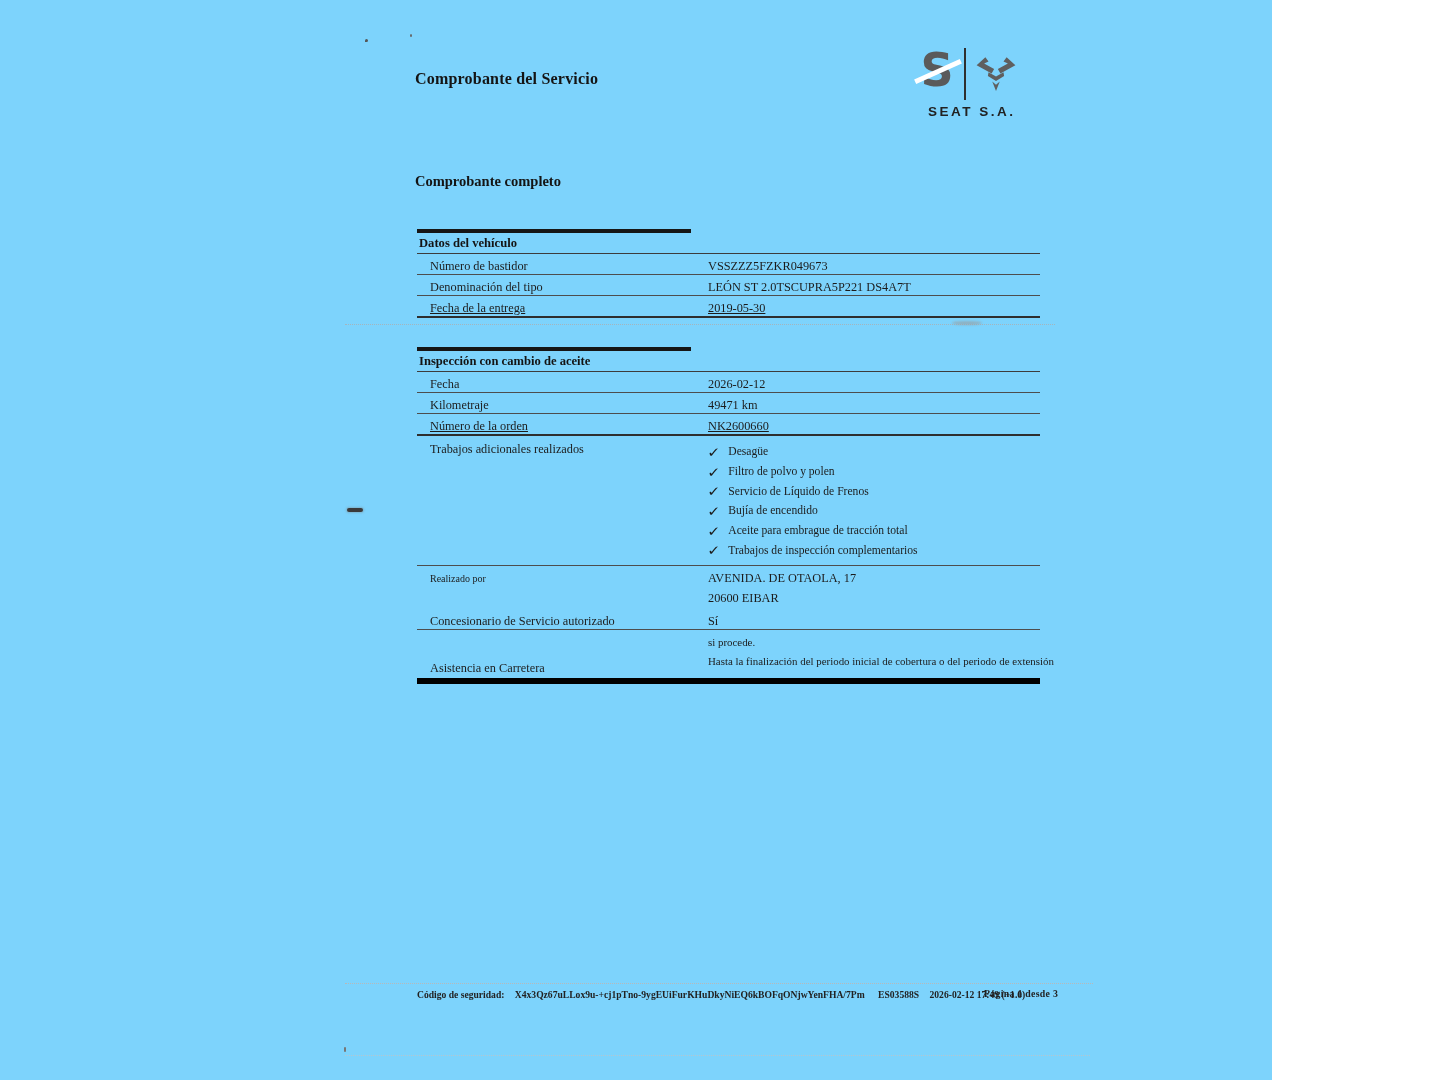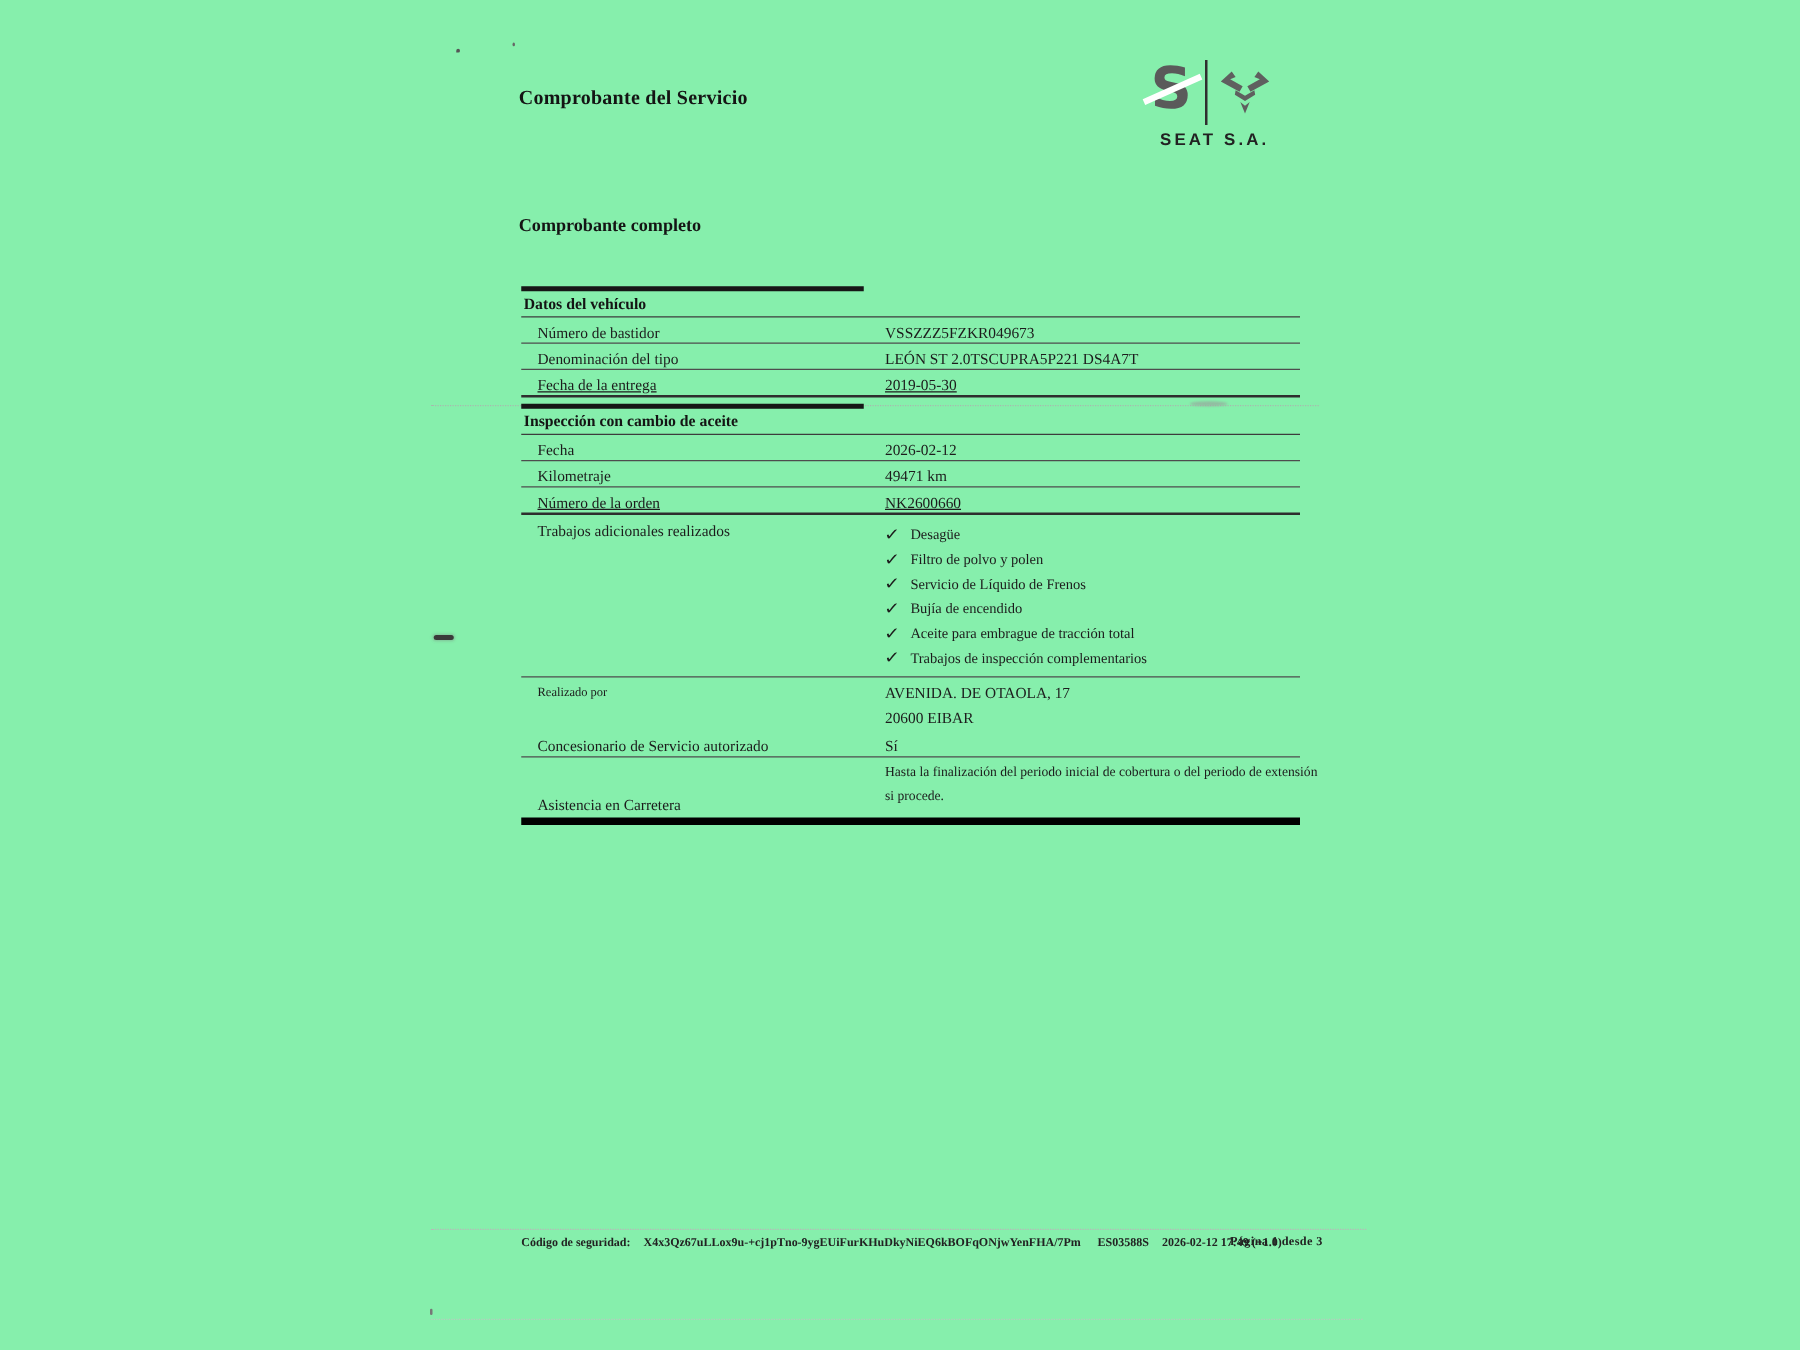--- a/index.html
+++ b/index.html
@@ -4,21 +4,21 @@
 <style>
   html,body{margin:0;padding:0;}
   body{
     width:1440px;height:1080px;
     background:#ffffff;
     font-family:"Liberation Serif", serif;
     color:#1c1c1c;
     position:relative;
     overflow:hidden;
   }
-  .page{position:absolute;left:0;top:0;width:1440px;height:1080px;background:#86efac;}
+  .page{position:absolute;left:0;top:0;width:1272px;height:1080px;background:#7dd3fc;}
 
   
   .doc-title{
     position:absolute;left:415px;top:70px;
     font-size:16px;font-weight:bold;letter-spacing:.2px;color:#141414;
   }
   .doc-subtitle{
     position:absolute;left:415px;top:173px;
     font-size:14.5px;font-weight:bold;color:#141414;
   }
@@ -36,21 +36,21 @@
   .cupra-logo{position:absolute;left:71px;top:7px;width:40px;height:42px;}
   .company-name{
     position:absolute;left:23px;top:58px;width:90px;
     font-family:"Liberation Sans", sans-serif;font-weight:bold;
     font-size:13.5px;letter-spacing:2.5px;color:#222;white-space:nowrap;
   }
 
   
   .tbl{position:absolute;left:417px;width:623px;}
   .tbl-1{top:229px;}
-  .tbl-2{top:323px;}
+  .tbl-2{top:347px;}
   .thick-bar{width:274px;height:4px;background:#161616;}
   .sec-heading{
     height:20px;line-height:20px;font-size:12.6px;font-weight:bold;color:#141414;
     border-bottom:1px solid #3c3c3c;padding-left:2px;
   }
   .trow{
     display:flex;align-items:flex-end;height:20px;
     border-bottom:1px solid #4d4d4d;font-size:12.3px;
   }
   .trow.thick-sep{border-bottom:2px solid #2e2e2e;text-decoration:underline;}
@@ -206,22 +206,22 @@
     </div>
 
     <div class="trow" style="border-bottom:none;height:21px;">
       <span class="lbl">Concesionario de Servicio autorizado</span>
       <span class="val">Sí</span>
     </div>
 
     <div class="asist-row">
       <span class="lbl">Asistencia en Carretera</span>
       <div class="asist-val">
+        <div>si procede.</div>
         <div>Hasta la finalización del periodo inicial de cobertura o del periodo de extensión</div>
-        <div>si procede.</div>
       </div>
     </div>
   </div>
 
   <div class="footer-rule"></div>
   <div class="footer-text">
     <span>Código de seguridad:</span>
     <span class="gap-s">X4x3Qz67uLLox9u-+cj1pTno-9ygEUiFurKHuDkyNiEQ6kBOFqONjwYenFHA/7Pm</span>
     <span class="gap-m">ES03588S</span>
     <span class="gap-s">2026-02-12 17:49 (+1.0)</span>

